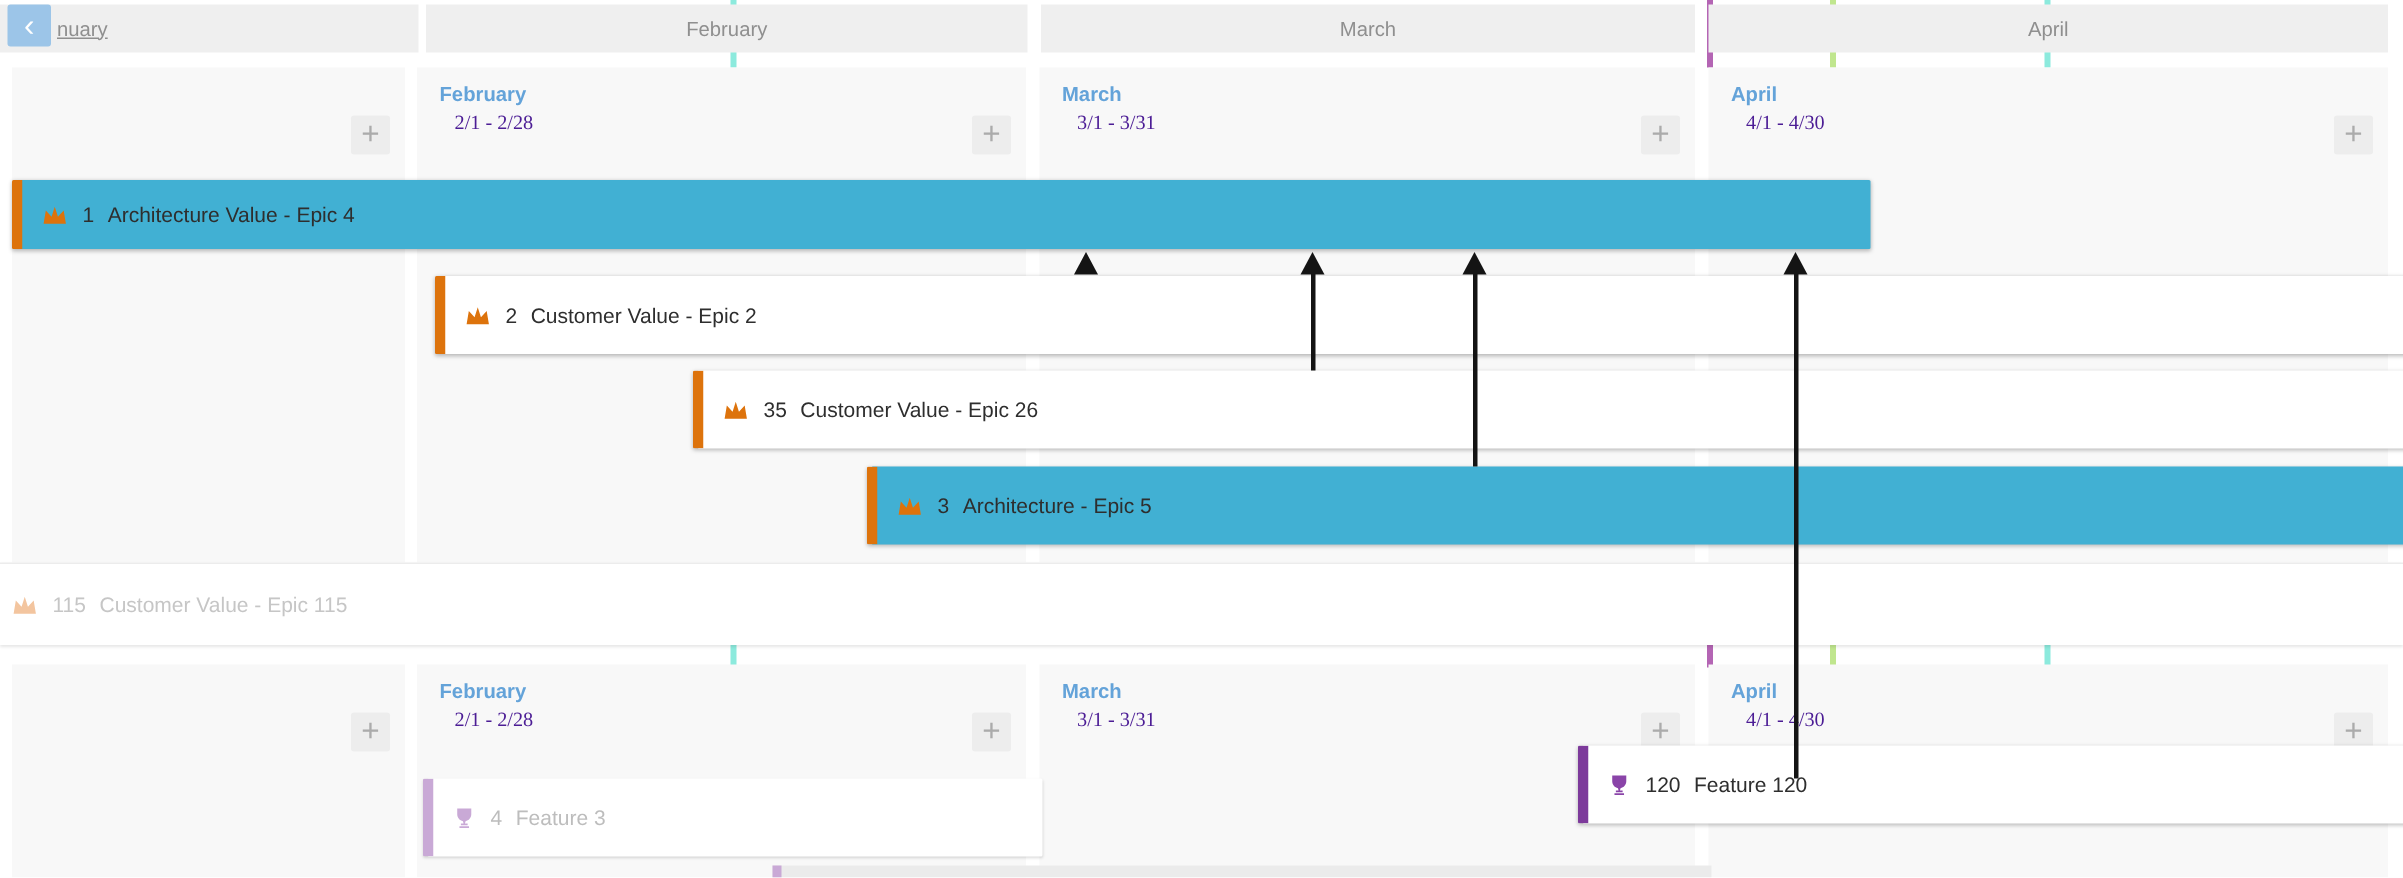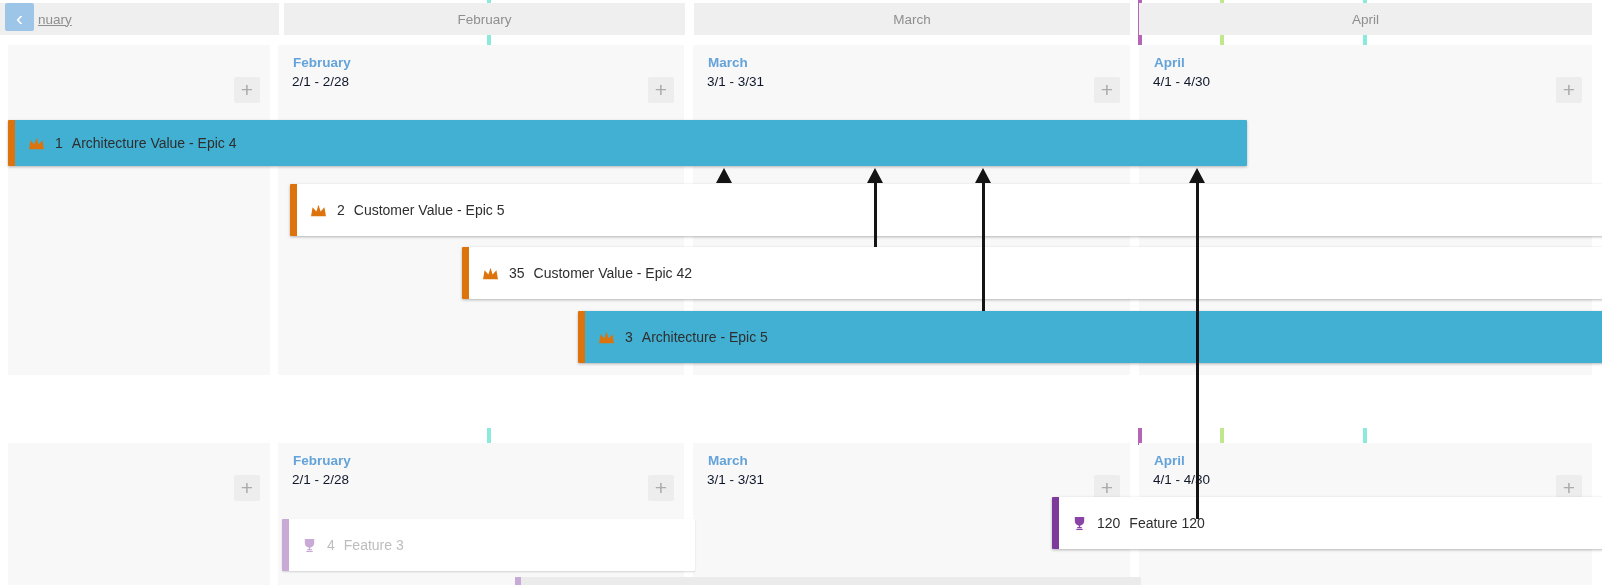--- a/index.html
+++ b/index.html
@@ -14,21 +14,21 @@
         color:#fff;display:flex;align-items:center;justify-content:center;font-size:21px;
         line-height:1;border-radius:2px;cursor:pointer;z-index:3;}
 
   
   .tick{position:absolute;width:4px;z-index:1;}
 
   
   .col{position:absolute;background:#f8f8f8;z-index:1;}
   .col-name{position:absolute;left:15px;top:10px;font-size:13.5px;font-weight:700;
         color:var(--month-name-blue);}
-  .col-range{position:absolute;left:14px;top:29px;font-size:13.5px;color:#0f172a;}
+  .col-range{position:absolute;left:25px;top:29px;font-size:13.5px;color:#4c1d95;font-family:Liberation Serif, serif;}
   .add-btn{position:absolute;right:10px;top:32px;width:26px;height:26px;background:#ededed;
         color:#ababab;font-size:21px;font-weight:300;display:flex;align-items:center;
         justify-content:center;cursor:pointer;border-radius:2px;}
 
   
   .card{position:absolute;height:52px;display:flex;align-items:center;box-sizing:border-box;
         font-size:14px;color:#2e2e2e;box-shadow:0 1px 3px rgba(0,0,0,.28);z-index:4;
         border-radius:1px;cursor:pointer;}
   .card .wicon{display:flex;align-items:center;margin-left:13px;}
   .card .wid{margin-left:10px;}
@@ -96,20 +96,29 @@
     <div class="col-name">March</div>
     <div class="col-range">3/1 - 3/31</div>
     <div class="add-btn">+</div>
   </div>
   <div class="col" style="left:1139px;top:45px;width:453px;height:330px;">
     <div class="col-name">April</div>
     <div class="col-range">4/1 - 4/30</div>
     <div class="add-btn">+</div>
   </div>
 
+  <div class="ghost-row">
+    <span class="wicon crown-faded">
+      <svg width="17" height="13" viewBox="0 0 16 12">
+          <path fill="currentColor" d="M1 11.4 L2.4 3 L6 7 L8 0.6 L10 7 L13.6 3 L15 11.4 Z"></path>
+        </svg>
+    </span>
+    <span class="wid">115</span>
+    <span class="wtitle">Customer Value - Epic 115</span>
+  </div>
 
   <div class="col" style="left:8px;top:443px;width:262px;height:142px;">
     <div class="add-btn">+</div>
   </div>
   <div class="col" style="left:278px;top:443px;width:406px;height:142px;">
     <div class="col-name">February</div>
     <div class="col-range">2/1 - 2/28</div>
     <div class="add-btn">+</div>
   </div>
   <div class="col" style="left:693px;top:443px;width:437px;height:142px;">
@@ -133,31 +142,31 @@
     <span class="wtitle">Architecture Value - Epic 4</span>
   </div>
 
   <div class="card white-epic" style="left:290px;top:184px;width:1320px;">
     <span class="wicon crown">
       <svg width="17" height="13" viewBox="0 0 16 12">
           <path fill="currentColor" d="M1 11.4 L2.4 3 L6 7 L8 0.6 L10 7 L13.6 3 L15 11.4 Z"></path>
         </svg>
     </span>
     <span class="wid">2</span>
-    <span class="wtitle">Customer Value - Epic 5</span>
+    <span class="wtitle">Customer Value - Epic 2</span>
   </div>
 
   <div class="card white-epic" style="left:462px;top:247px;width:1148px;">
     <span class="wicon crown">
       <svg width="17" height="13" viewBox="0 0 16 12">
           <path fill="currentColor" d="M1 11.4 L2.4 3 L6 7 L8 0.6 L10 7 L13.6 3 L15 11.4 Z"></path>
         </svg>
     </span>
     <span class="wid">35</span>
-    <span class="wtitle">Customer Value - Epic 42</span>
+    <span class="wtitle">Customer Value - Epic 26</span>
   </div>
 
   <div class="card teal-card" style="left:578px;top:311px;width:1032px;">
     <span class="wicon crown">
       <svg width="17" height="13" viewBox="0 0 16 12">
           <path fill="currentColor" d="M1 11.4 L2.4 3 L6 7 L8 0.6 L10 7 L13.6 3 L15 11.4 Z"></path>
         </svg>
     </span>
     <span class="wid">3</span>
     <span class="wtitle">Architecture - Epic 5</span>

